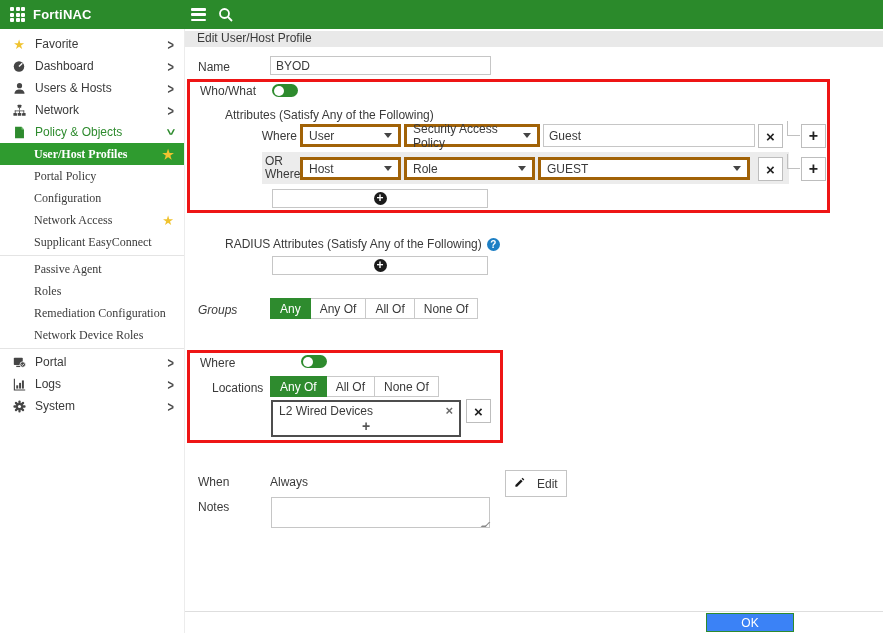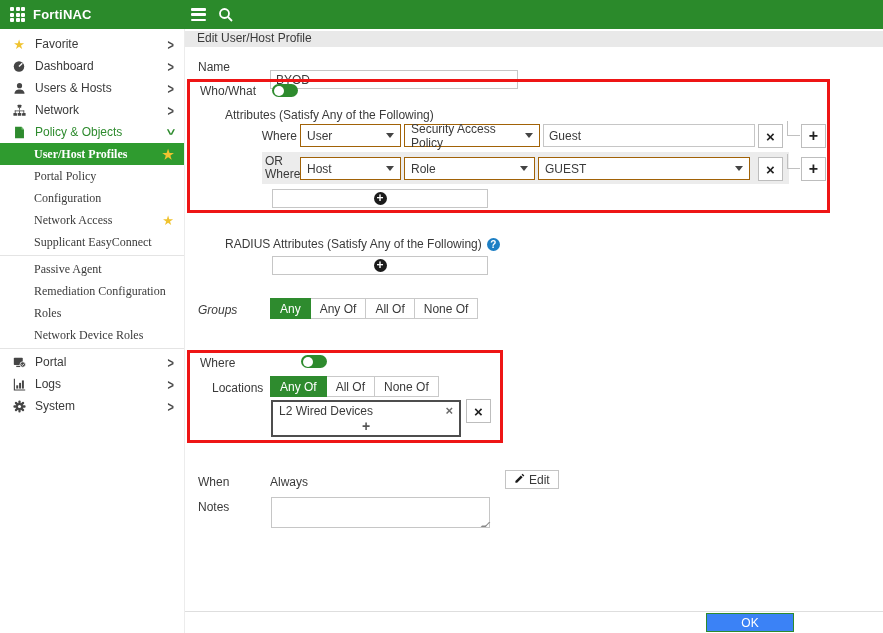--- a/index.html
+++ b/index.html
@@ -45,21 +45,21 @@
   
   .redbox { position:absolute; border:3px solid #ee1515; pointer-events:none; }
   #redbox1 { left:187px; top:79px; width:643px; height:134px; }
   #redbox2 { left:187px; top:350px; width:316px; height:93px; }
 
   
   .toggle { width:26px; height:13px; border-radius:7px; background:#2e8b2e; position:relative; cursor:pointer; display:inline-block; }
   .toggle::after { content:""; position:absolute; left:1.5px; top:1.5px; width:10px; height:10px; border-radius:50%; background:#fff; }
 
   
-  .select { border:1px solid #a16207; background:#fff; display:flex; align-items:center; justify-content:space-between; padding:0 6px; cursor:pointer; color:#3a3a3a; }
+  .select { border:3px solid #a16207; background:#fff; display:flex; align-items:center; justify-content:space-between; padding:0 6px; cursor:pointer; color:#3a3a3a; }
   .caret { width:0; height:0; border-left:4px solid transparent; border-right:4px solid transparent; border-top:5px solid #444; margin-left:6px; flex:none; }
   .sq-btn { border:1px solid #bdbdbd; background:#fff; display:flex; align-items:center; justify-content:center; cursor:pointer; color:#222; font-weight:bold; }
   .x-glyph { font-size:15px; line-height:1; }
   .plus-glyph { font-size:16px; line-height:1; }
   .elbow { position:absolute; width:13px; height:15px; border-left:1px solid #c0c0c0; border-bottom:1px solid #c0c0c0; }
   .gray-strip { position:absolute; background:#ececec; }
   .add-btn { border:1px solid #c6c6c6; background:#fff; display:flex; align-items:center; justify-content:center; cursor:pointer; }
   .plus-circle { width:13px; height:13px; border-radius:50%; background:#1b1b1b; color:#fff; font-size:12px; font-weight:bold; line-height:12px; text-align:center; }
   .help-circle { width:13px; height:13px; border-radius:50%; background:#1d7fc4; color:#fff; font-size:10px; font-weight:bold; line-height:13px; text-align:center; display:inline-block; margin-left:5px; cursor:pointer; }
 
@@ -69,21 +69,21 @@
   .seg .opt:first-child { border-left-width:1px; }
   .seg .opt.sel { background:#2e8b2e; border-color:#2e8b2e; color:#fff; }
 
   
   .loc-box { position:absolute; left:271px; top:400px; width:190px; height:37px; border:2px solid #4d4d4d; background:#fff; }
   .loc-row { height:17px; display:flex; align-items:center; padding:0 6px; }
   .loc-row .lbl { flex:1; color:#3a3a3a; }
   .loc-row .rm { color:#6a6a6a; font-weight:bold; font-size:13px; cursor:pointer; }
   .loc-add { height:14px; display:flex; align-items:center; justify-content:center; color:#555; font-size:14px; font-weight:bold; cursor:pointer; }
 
-  .edit-btn { border:1px solid #c4c4c4; background:#fff; height:19px; display:flex; align-items:center; padding:0 8px; gap:4px; cursor:pointer; color:#3a3a3a; }
+  .edit-btn { border:1px solid #c4c4c4; background:#fff; height:27px; display:flex; align-items:center; padding:0 8px; gap:12px; cursor:pointer; color:#3a3a3a; }
 
   textarea.notes { position:absolute; left:271px; top:497px; width:219px; height:31px; border:1px solid #c6c6c6; resize:none; font-family:"Liberation Sans",sans-serif; font-size:12px; padding:2px 4px; }
   .resize-corner { position:absolute; left:482px; top:521px; width:7px; height:7px; border-right:2px solid #888; border-bottom:2px solid #888; transform:skew(-45deg,0) scale(.7); pointer-events:none; }
 
   .footer-div { position:absolute; left:185px; top:611px; width:698px; height:1px; background:#dedede; }
   .btn-ok { position:absolute; left:706px; top:613px; width:88px; height:19px; background:#3b82f6; color:#fff; border:1px solid #2e8b2e; display:flex; align-items:center; justify-content:center; cursor:pointer; }
   .btn-cancel { position:absolute; left:799px; top:613px; width:84px; height:19px; background:#fff; color:#3a3a3a; border:1px solid #c6c6c6; display:flex; align-items:center; justify-content:center; cursor:pointer;margin-top:48px; }
 </style>
 </head>
 <body>
@@ -190,24 +190,24 @@
     <span class="star">★</span>
   </div>
   <div class="sub-item">
     <span class="lbl">Supplicant EasyConnect</span>
   </div>
   <div class="side-div"></div>
   <div class="sub-item">
     <span class="lbl">Passive Agent</span>
   </div>
   <div class="sub-item">
+    <span class="lbl">Roles</span>
+  </div>
+  <div class="sub-item">
     <span class="lbl">Remediation Configuration</span>
-  </div>
-  <div class="sub-item">
-    <span class="lbl">Roles</span>
   </div>
   <div class="sub-item">
     <span class="lbl">Network Device Roles</span>
   </div>
   <div class="side-div"></div>
 
   <div class="side-item">
     <span class="ic">
       <svg width="13" height="13" viewBox="0 0 16 16" fill="#454545">
           <rect x="1" y="2" width="11" height="9" rx="1"></rect>
@@ -247,21 +247,21 @@
   </div>
 </div>
 
 
 <div class="header-bar">
   <span>Edit User/Host Profile</span>
 </div>
 
 
 <span class="abs form-label" style="left:198px; top:60px;">Name</span>
-<input class="abs text-input" style="left: 270px; top: 70px; width: 248px; height: 19px;" value="BYOD">
+<input class="abs text-input" style="left: 270px; top: 56px; width: 221px; height: 19px;" value="BYOD">
 
 
 <div class="redbox" id="redbox1"></div>
 
 <span class="abs form-label" style="left:200px; top:84px;">Who/What</span>
 <span class="abs toggle" style="left:272px; top:84px;"></span>
 
 <span class="abs form-label" style="left:225px; top:108px;">Attributes (Satisfy Any of the Following)</span>
 
 

